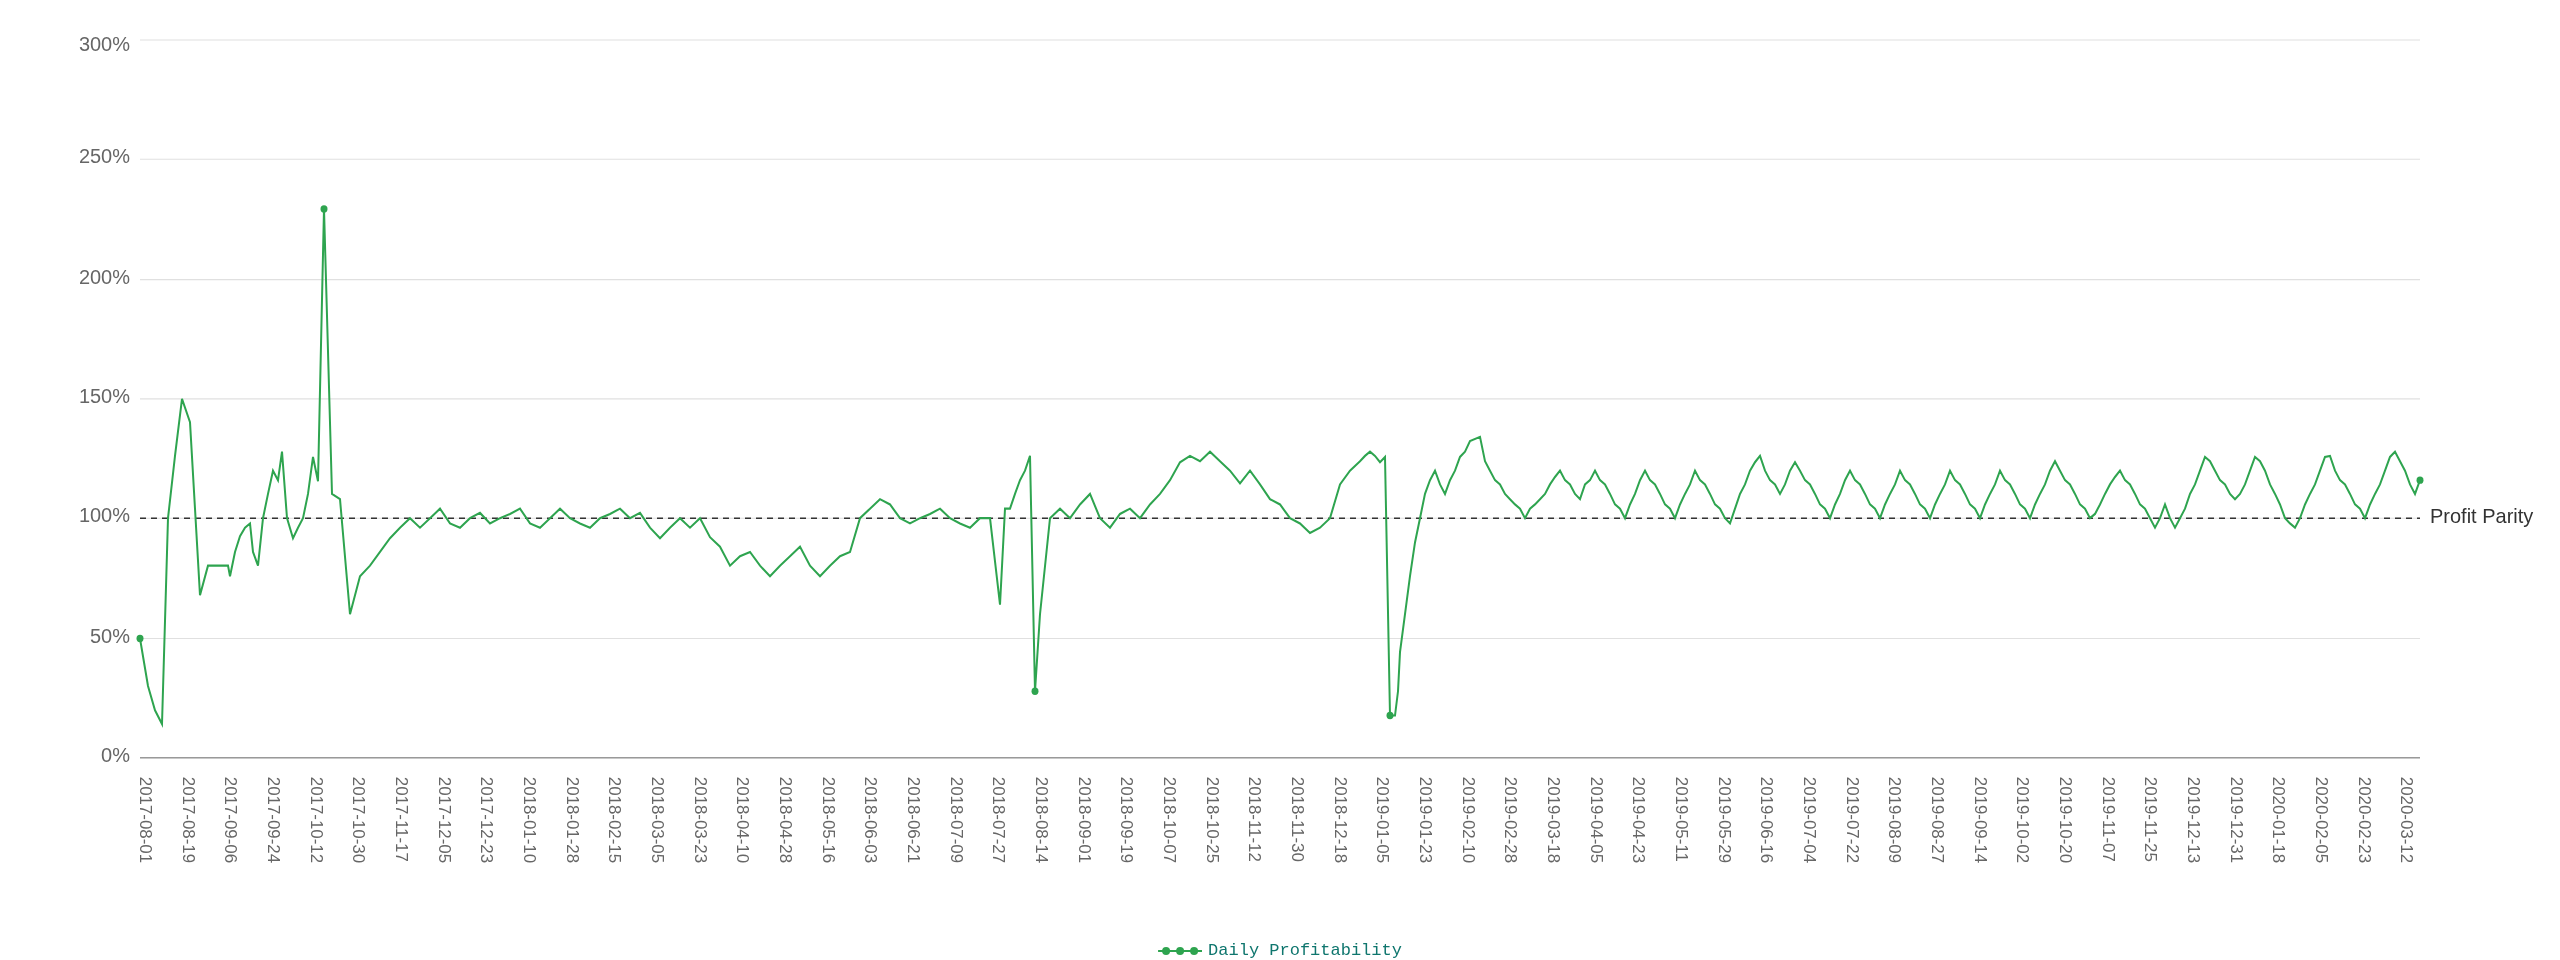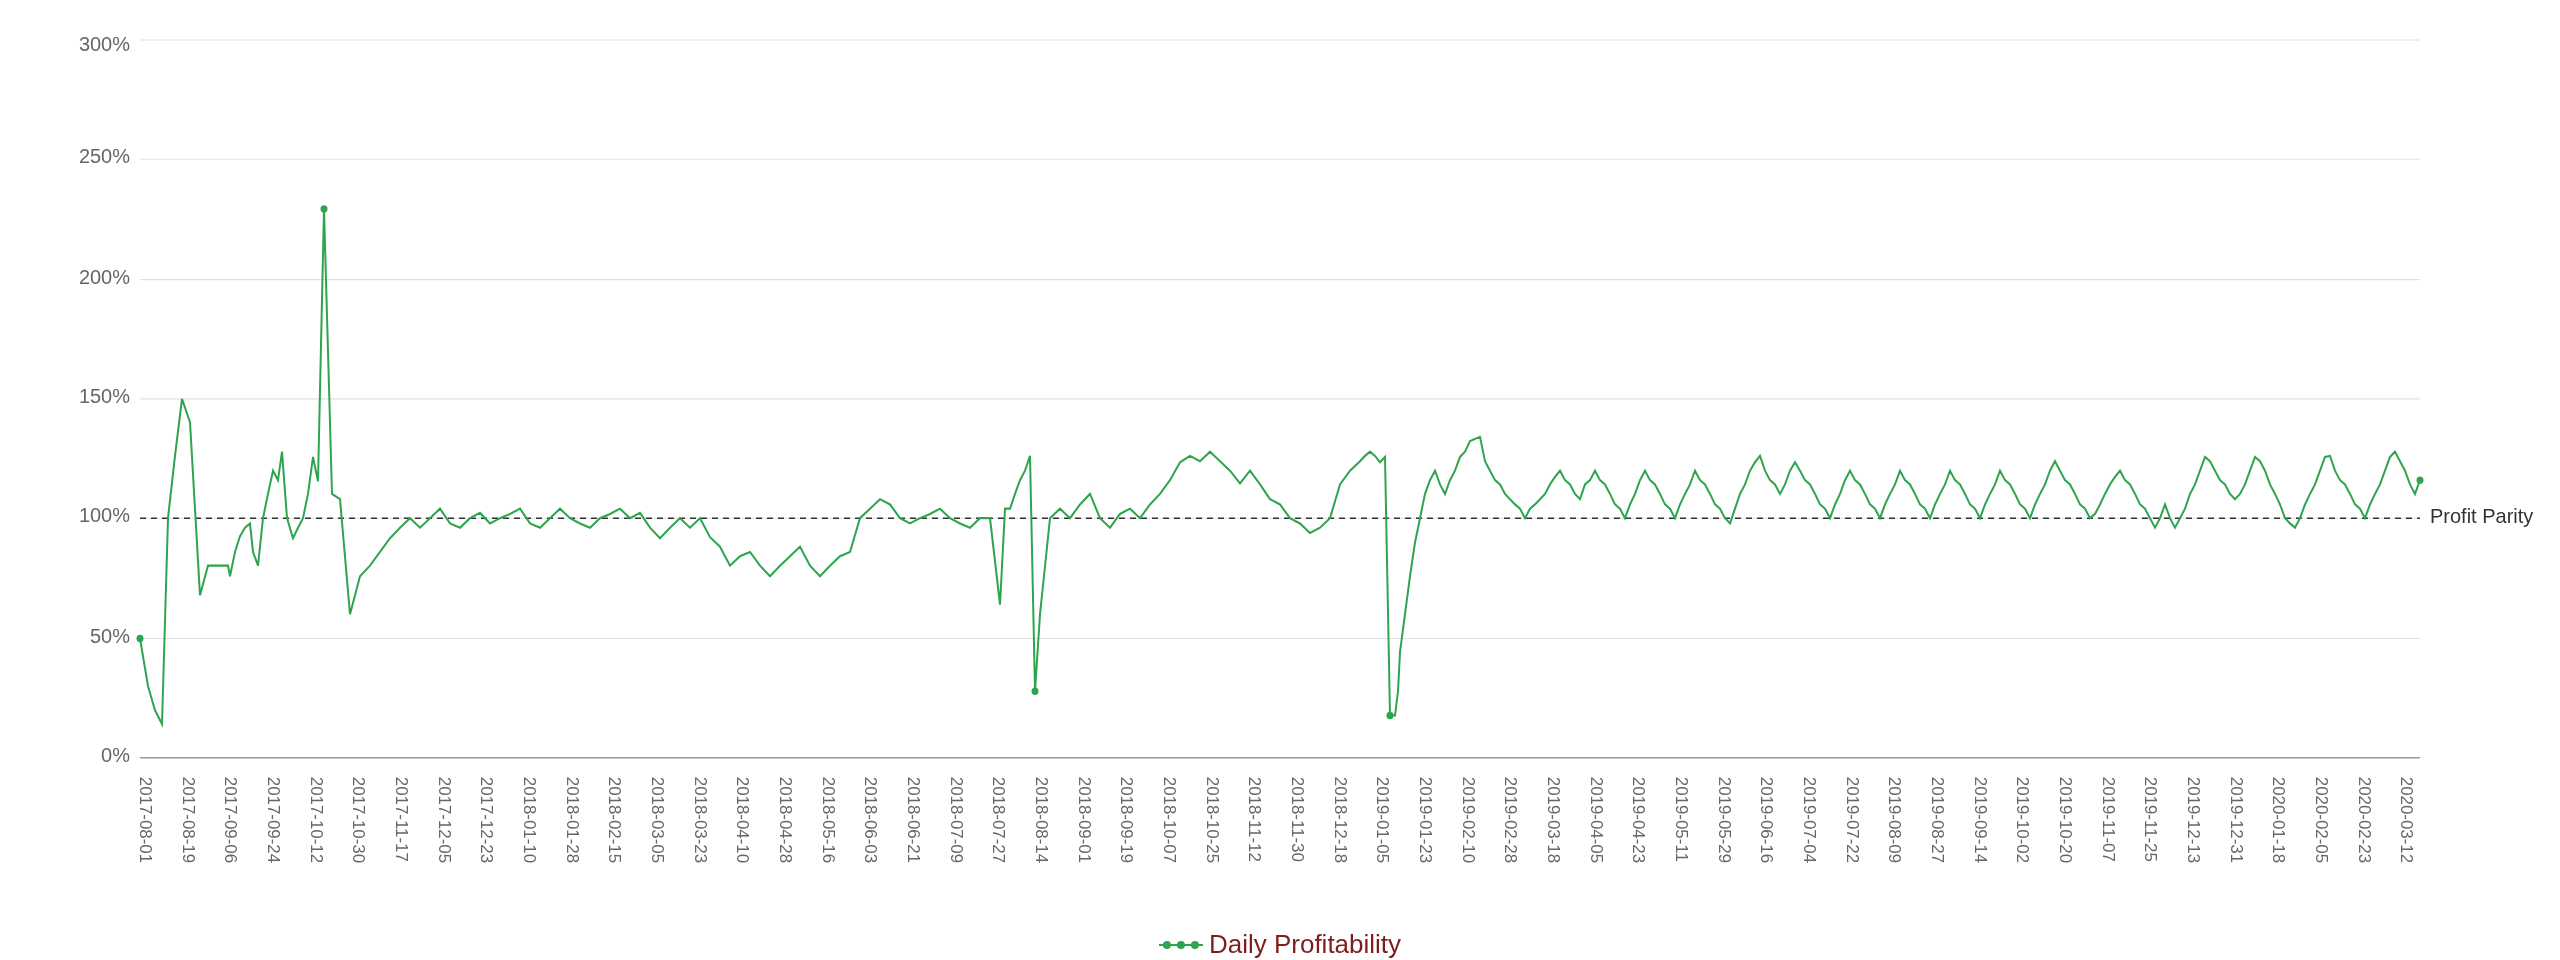--- a/index.html
+++ b/index.html
@@ -27,22 +27,23 @@
       overflow: visible;
     }
     .legend {
       position: absolute;
       bottom: 0px;
       left: 50%;
       transform: translateX(-50%);
       display: flex;
       align-items: center;
       gap: 8px;
-      font-size: 26px;
-      color: #7f1d1d;
+      font-size: 17px;
+      color: #0f766e;
+      font-family: Liberation Mono, monospace;
     }
     .legend-line {
       display: flex;
       align-items: center;
       gap: 6px;
     }
   </style>
 </head>
 <body>
 

